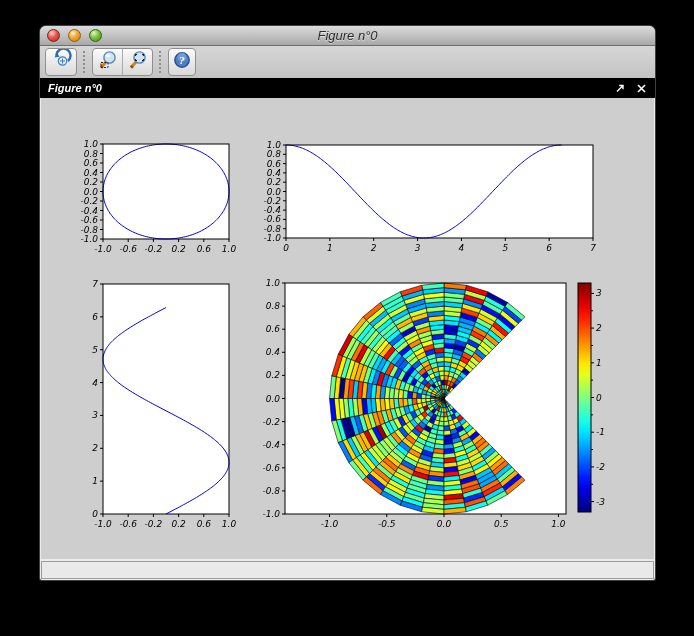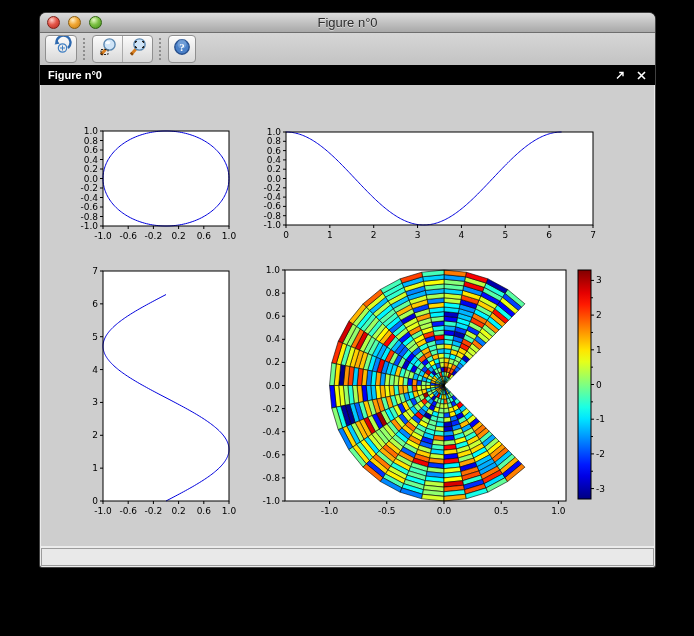--- a/index.html
+++ b/index.html
@@ -2,23 +2,24 @@
 <html><head>
 <meta charset="utf-8">
 <style>
   html,body{margin:0;padding:0;}
   body{
     width:694px;height:636px;background:#000;overflow:hidden;
     font-family:"Liberation Sans", sans-serif;
     -webkit-font-smoothing:antialiased;
   }
   .window{
-    position:absolute;left:40px;top:13px;width:615px;height:554px;
+    position:absolute;left:40px;top:26px;width:615px;height:554px;
     background:#ececec;border-radius:6px 6px 2px 2px;
     box-shadow:0 0 0 1px rgba(255,255,255,0.25);
+    font-style:italic;
   }
   
   .titlebar{
     position:relative;height:19px;border-radius:6px 6px 0 0;
     background:linear-gradient(#dcdcdc,#a8a8a8);
     border-bottom:1px solid #6e6e6e;
   }
   .traffic{position:absolute;left:7px;top:3px;display:flex;gap:8px;}
   .light{width:13px;height:13px;border-radius:50%;box-sizing:border-box;}
   .light.red{background:radial-gradient(circle at 35% 28%, #ffd0c9 0%, #e4574a 45%, #b2271c 100%);border:1px solid #7e2018;}

